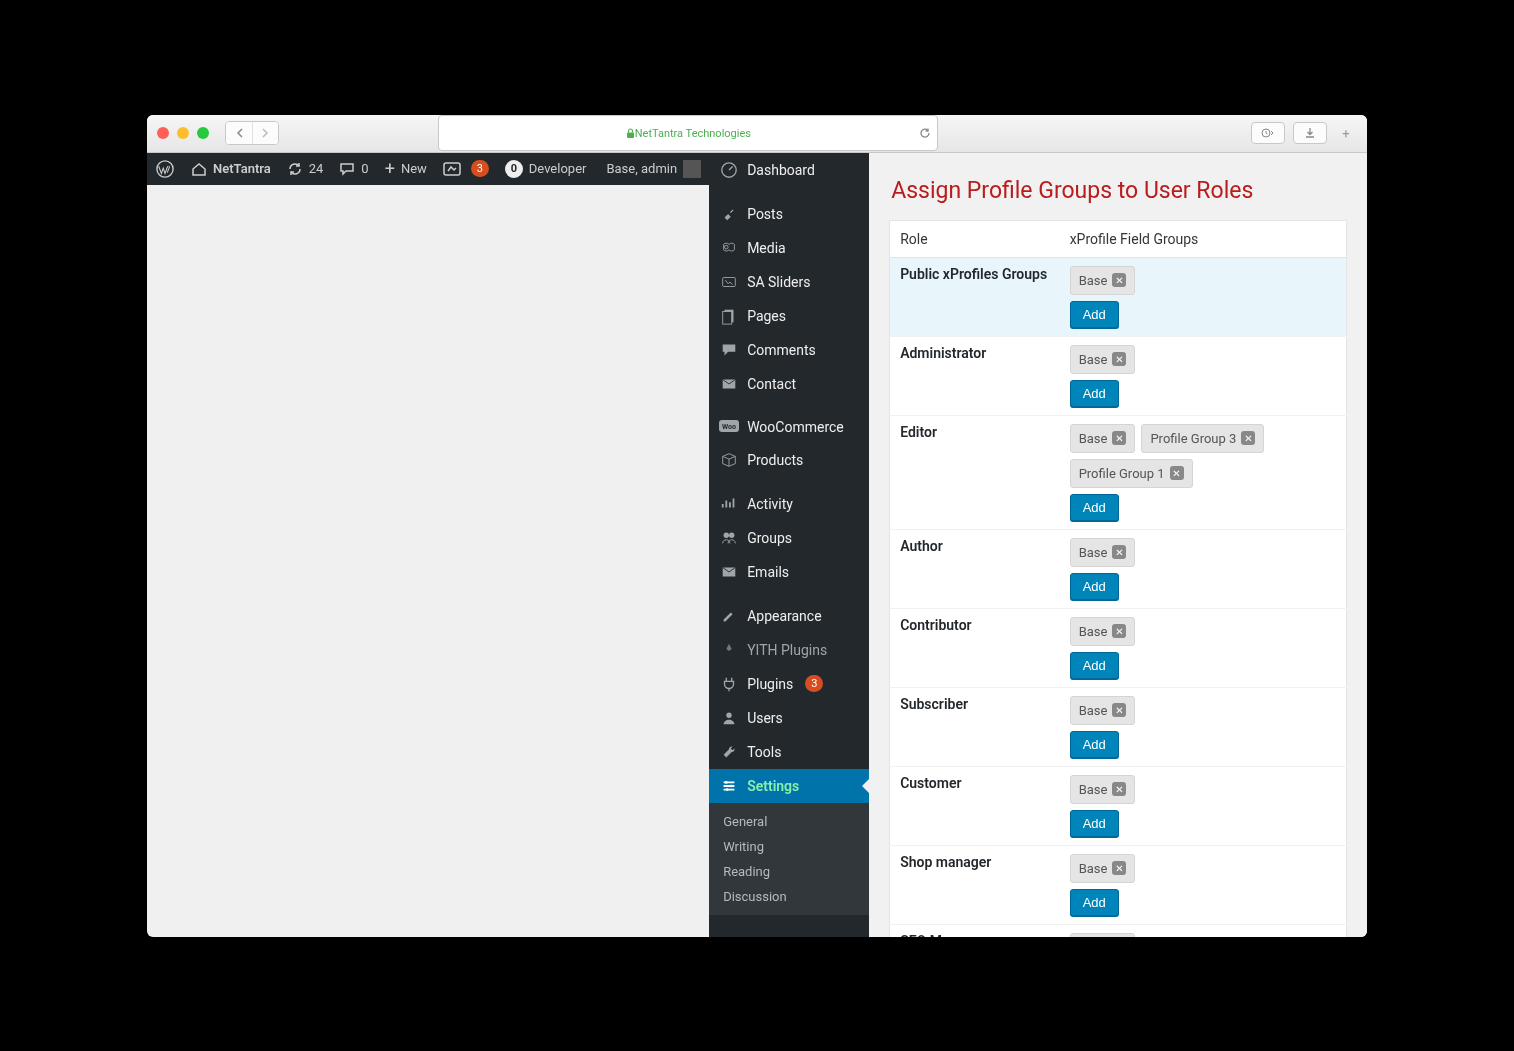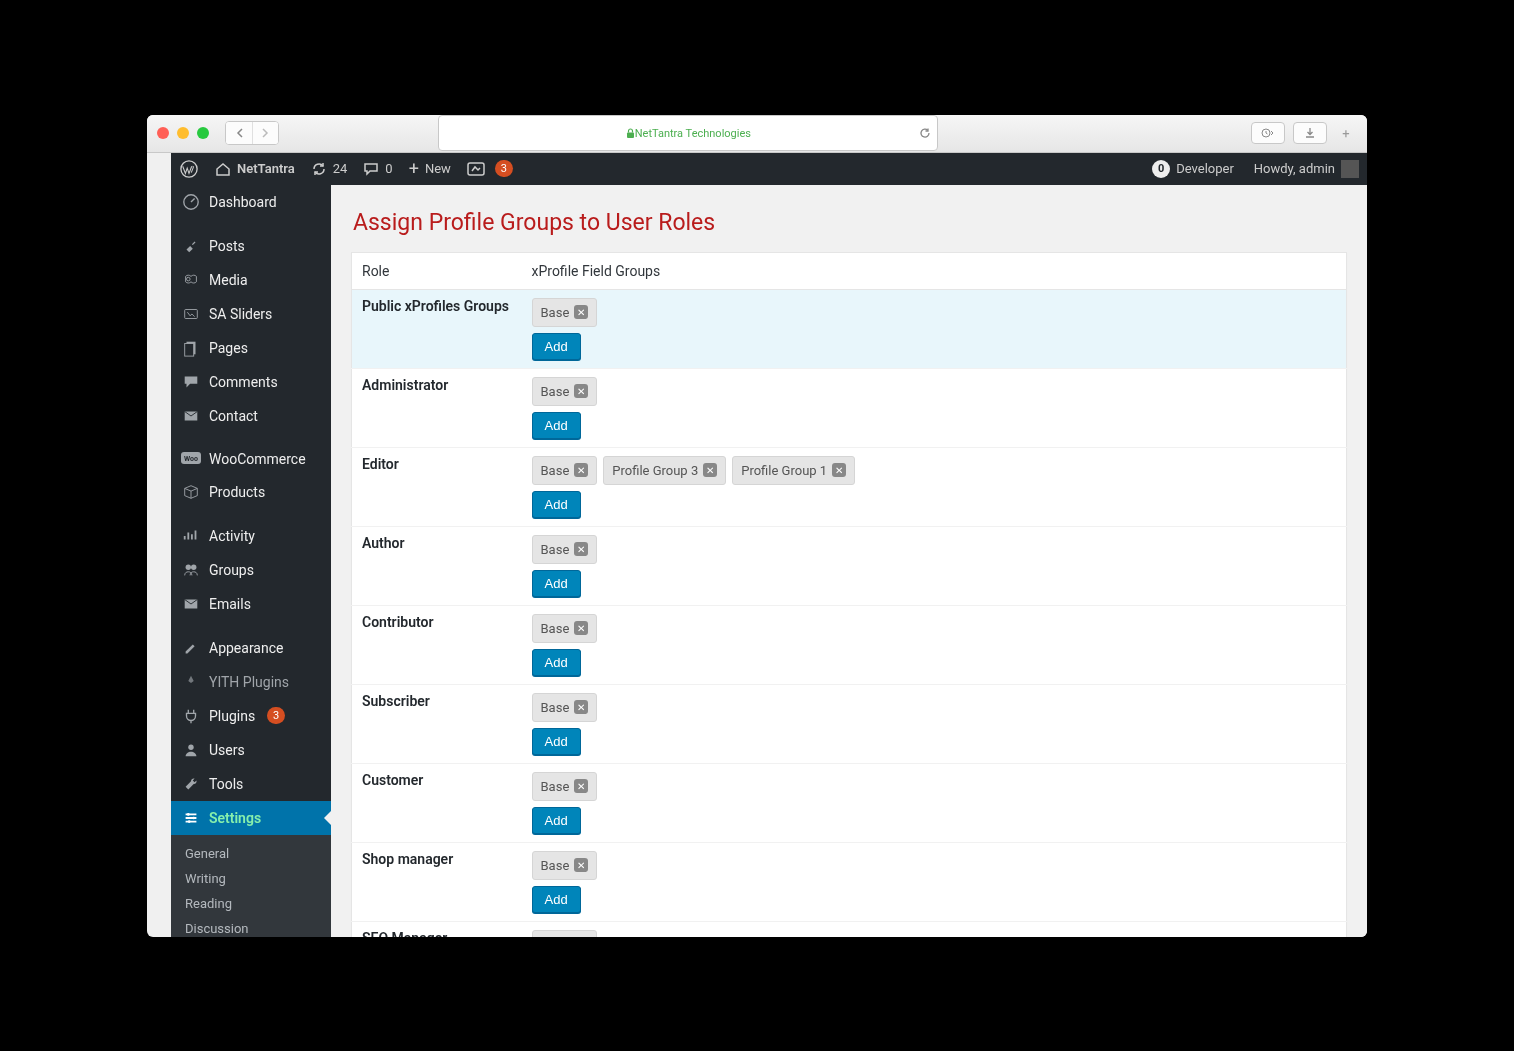--- a/index.html
+++ b/index.html
@@ -40,21 +40,21 @@
 .tl-green { background: #27c93f; }
 .nav-buttons { display: flex; background:#fff; border:1px solid #c8c8c8; border-radius:4px; overflow:hidden; }
 .nav-btn { width:26px; height:22px; display:flex; align-items:center; justify-content:center; color:#999; font-size:11px; border:none; background:#fcfcfc; }
 .nav-btn + .nav-btn { border-left:1px solid #e0e0e0; }
 .address-bar { flex:1; max-width: 500px; margin: 0 auto; height:36px; background:#fff; border:1px solid #c8c8c8; border-radius:4px; display:flex; align-items:center; justify-content:center; color:#4caf50; font-size:11px; gap:0; position:relative;}
 .reload-btn { position:absolute; right:6px; color:#888; }
 .right-tools { display:flex; gap:8px; margin-left:auto; }
 .tool-btn { width:34px; height:22px; background:#fcfcfc; border:1px solid #c8c8c8; border-radius:4px; display:flex; align-items:center; justify-content:center; color:#888; font-size:12px;}
 .plus-tab { width:22px; height:22px; display:flex; align-items:center; justify-content:center; color:#999; }
 
-.wp-container { flex:1; display:flex; flex-direction:column; overflow:hidden;margin-left:24px; }
+.wp-container { flex:1; display:flex; flex-direction:row; overflow:hidden; }
 .wp-adminbar {
   height: 32px;
   background: #23282d;
   color: #eee;
   display: flex;
   align-items: center;
   font-size: 13px;
 }
 .adminbar-left { display:flex; align-items:center; height:100%; }
 .adminbar-item { display:flex; align-items:center; gap:6px; padding:0 8px; height:100%; color:#ccc; cursor:pointer; }
@@ -207,21 +207,21 @@
         <div class="adminbar-item" style="padding-left:2px;">
           <span class="badge-orange">3</span>
         </div>
       </div>
       <div class="adminbar-right">
         <div class="adminbar-item">
           <span class="bullet-zero">0</span>
           <span>Developer</span>
         </div>
         <div class="adminbar-item">
-          <span>Howdy, admin</span>
+          <span>Base, admin</span>
           <span class="avatar"></span>
         </div>
       </div>
     </div>
 
     <div class="wp-body">
       <div class="wp-sidebar">
         <div class="menu-item">
           <span class="menu-icon">
             <svg width="18" height="18" viewBox="0 0 20 20">

